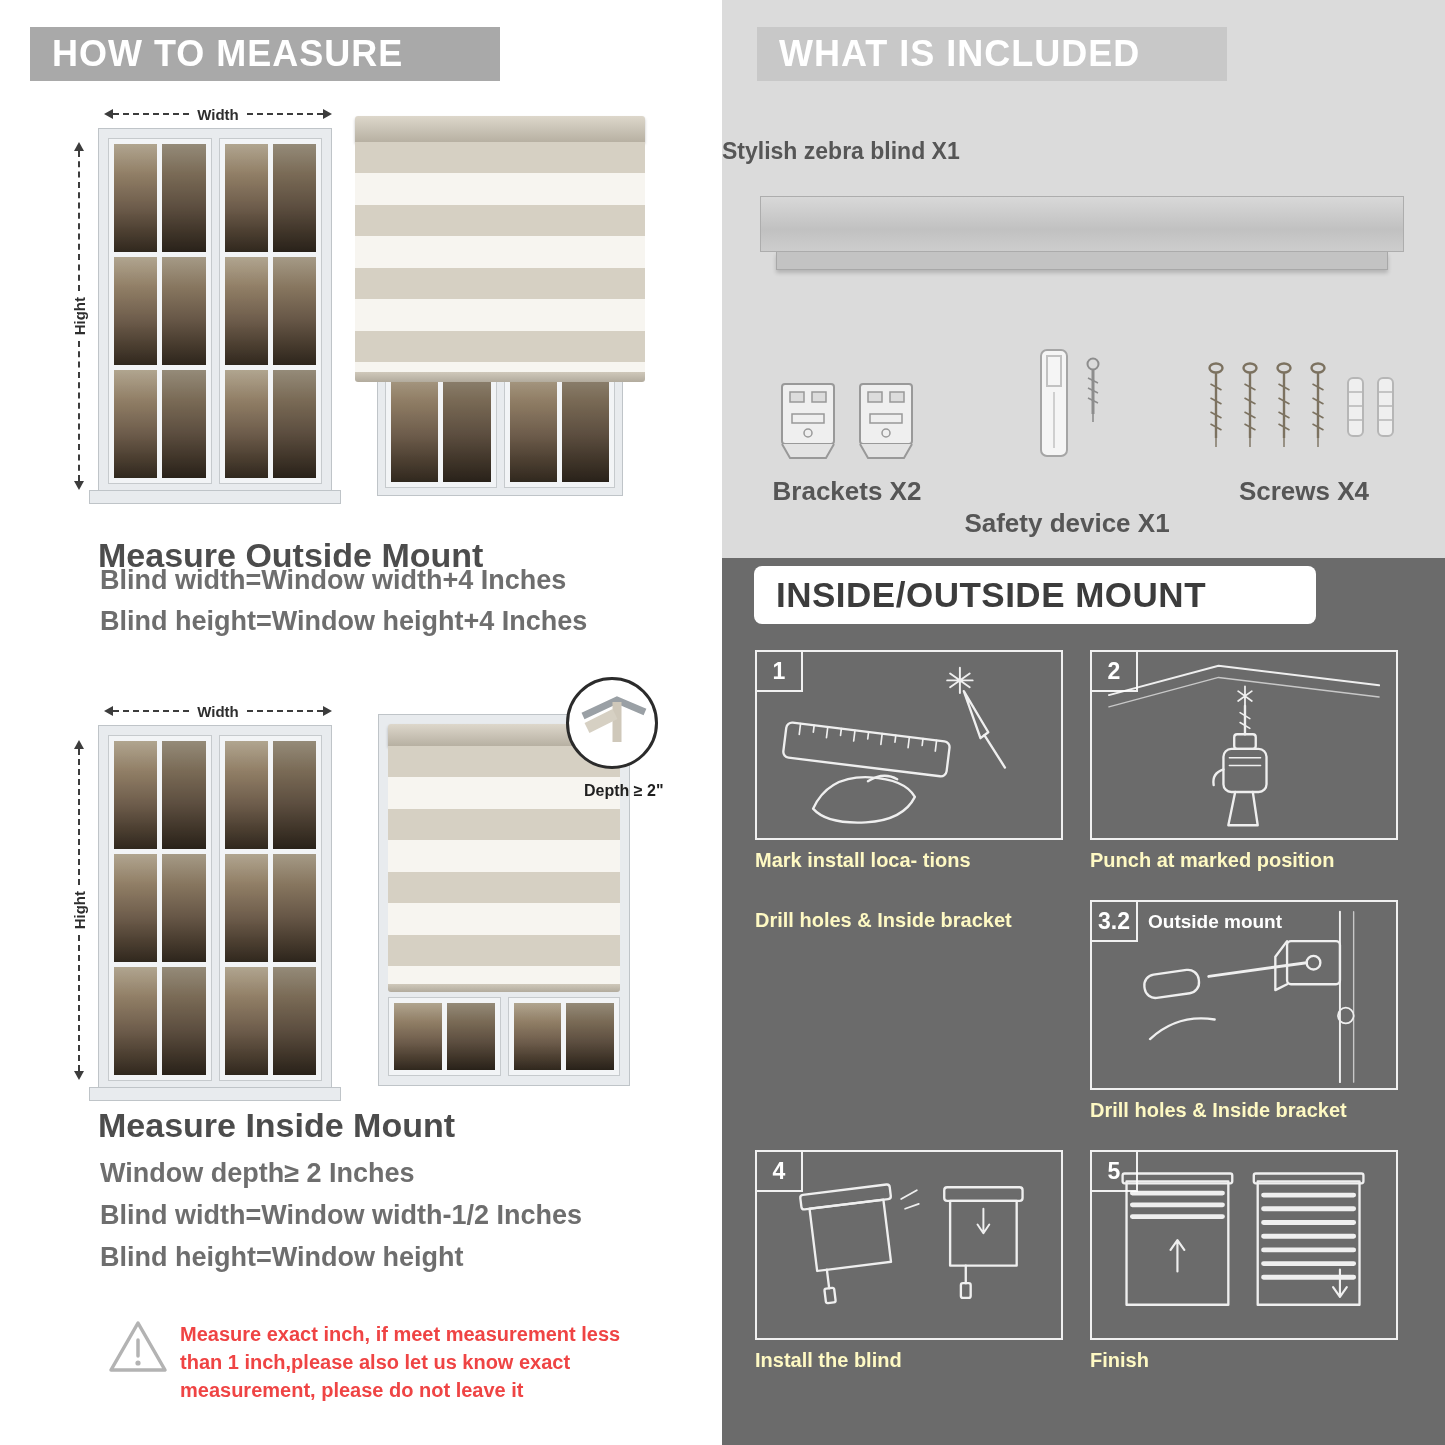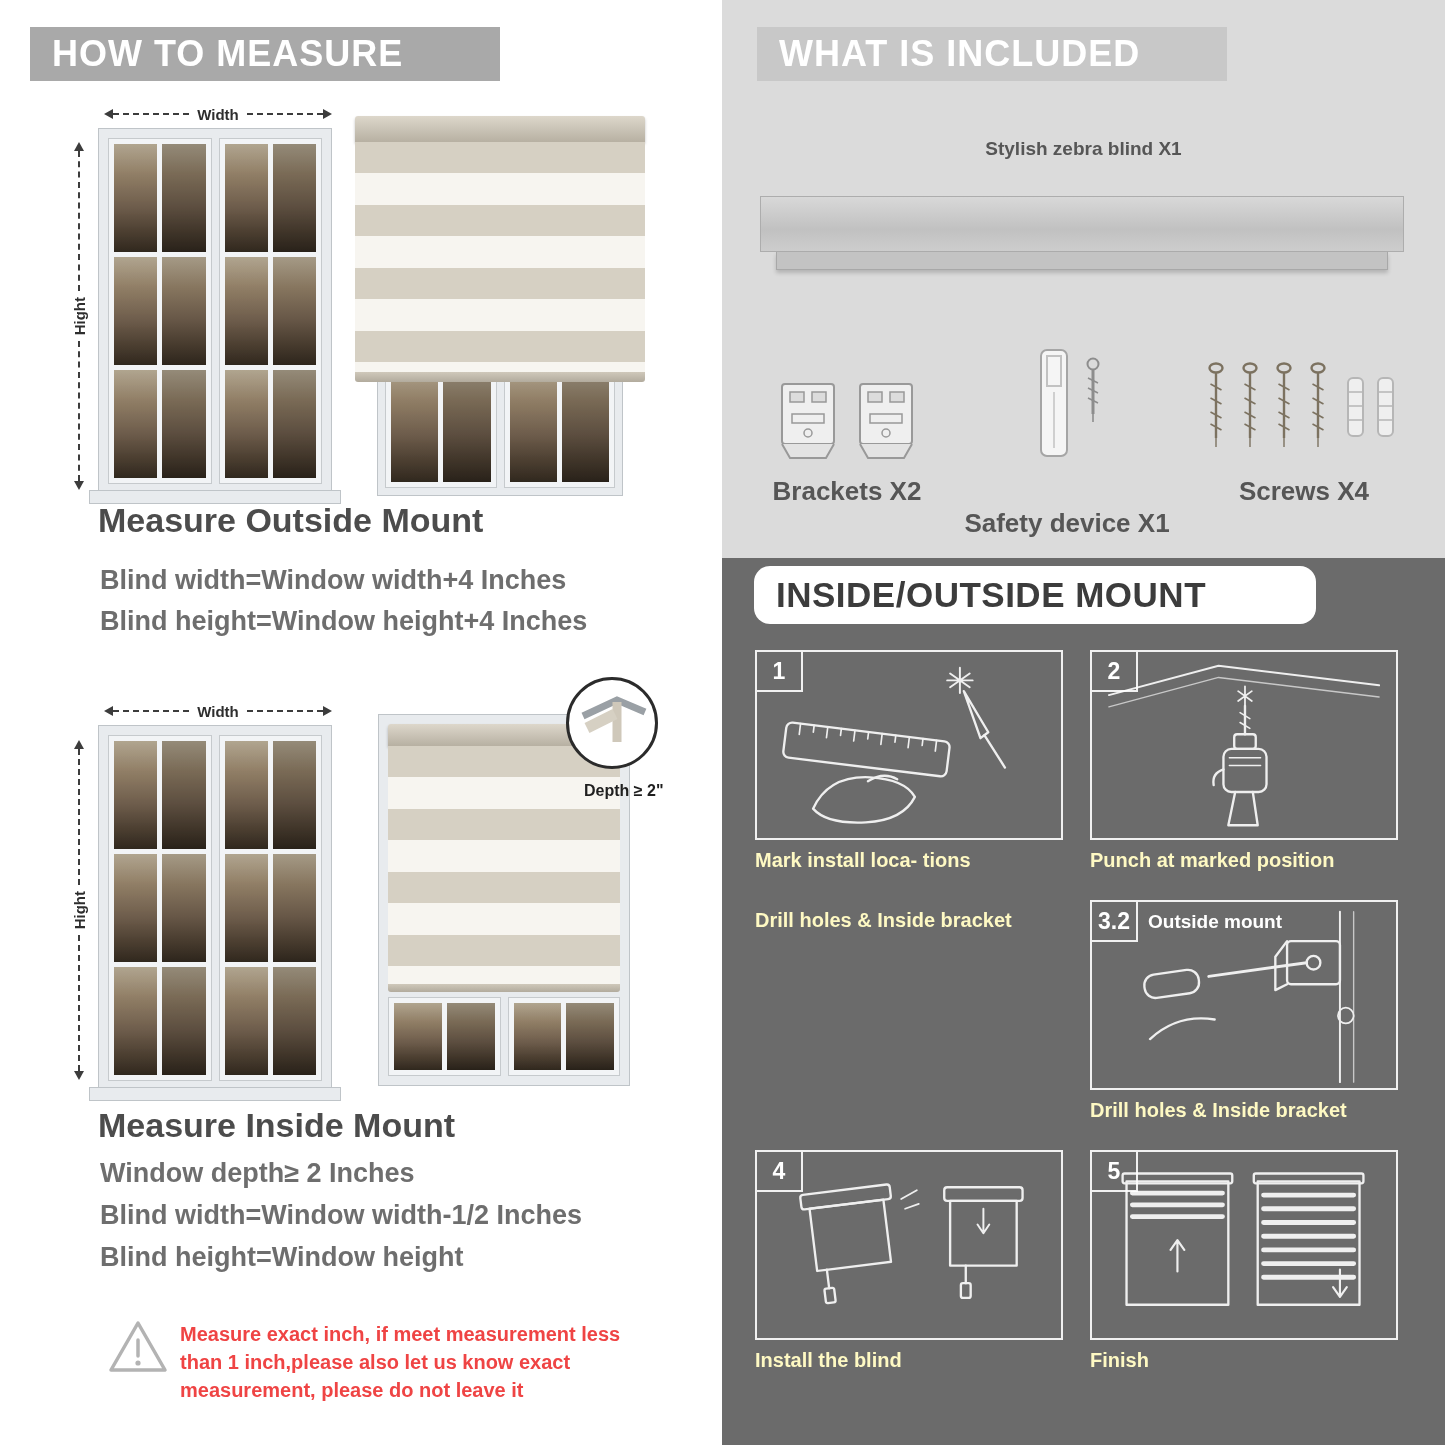--- a/index.html
+++ b/index.html
@@ -46,35 +46,35 @@
   .depth-circle{width:92px;height:92px;border:3px solid #2b2b2b;border-radius:50%;
                 background:#fff;box-sizing:border-box;overflow:hidden;z-index:5;}
   .depth-label{font-size:16px;font-weight:bold;color:#1f1f1f;white-space:nowrap;}
   .warn-text{font-size:20px;line-height:28px;color:#ef4444;font-weight:bold;}
 
   
   .rt{position:absolute;left:722px;top:0;width:723px;height:600px;background:#dbdbdb;}
   .rt-bar{left:35px;top:27px;width:470px;height:54px;background:#c8c8c8;color:#fff;
           font-size:36px;font-weight:bold;line-height:54px;padding-left:22px;
           box-sizing:border-box;letter-spacing:1px;}
-  .rt-label{left:0;top:138px;width:100%;text-align:center;font-size:19px;font-weight:bold;color:#565656;}
+  .rt-label{left:0;top:138px;width:100%;font-size:23px;font-weight:bold;color:#565656;}
   .rail-main{left:38px;top:196px;width:644px;height:56px;
              background:linear-gradient(180deg,#d8d8d8 0%,#c1c1c1 60%,#cdcdcd 100%);
              border:1px solid #adadad;box-sizing:border-box;}
   .rail-sub{left:54px;top:252px;width:612px;height:18px;background:#c3c3c3;
             border:1px solid #a8a8a8;border-top:none;box-sizing:border-box;
             box-shadow:0 3px 4px rgba(0,0,0,.18);}
   .items{left:16px;top:322px;width:692px;display:flex;}
   .item{display:flex;flex-direction:column;align-items:center;}
   .item-icons{height:142px;display:flex;align-items:flex-end;justify-content:center;gap:14px;}
   .item-label{margin-top:12px;font-size:26px;font-weight:bold;color:#565656;white-space:nowrap;}
 
   
   .rb{position:absolute;left:722px;top:558px;width:723px;height:887px;background:#6b6b6b;}
-  .rb-bar{left:32px;top:8px;width:562px;height:58px;background:#fff;border-radius:16px;
+  .rb-bar{left:32px;top:8px;width:562px;height:58px;background:#fff;border-radius:8px;
           color:#3c3c3c;font-size:35px;font-weight:bold;line-height:58px;padding-left:22px;
           box-sizing:border-box;letter-spacing:.5px;}
   .step{width:308px;}
   .step-box{position:relative;width:308px;height:190px;border:2px solid rgba(255,255,255,.9);
             box-sizing:border-box;overflow:hidden;}
   .step-art{position:absolute;left:0;top:0;width:100%;height:100%;}
   .step-num{position:absolute;top:0;left:0;width:44px;height:38px;
             border-right:2px solid rgba(255,255,255,.9);border-bottom:2px solid rgba(255,255,255,.9);
             color:#fff;font-size:23px;font-weight:bold;display:flex;align-items:center;justify-content:center;}
   .step-title{position:absolute;top:9px;left:56px;color:#fff;font-size:19px;font-weight:bold;}
@@ -136,21 +136,21 @@
       </div>
     </div>
   </div>
   <div class="abs" style="left:0;top:0;width:290px;">
     <div class="z-cassette"></div>
     <div class="z-stripes" style="height:230px;"></div>
     <div class="z-rail"></div>
   </div>
 </div>
 
-<div class="abs sec-title" style="left:98px;top:501px;">Measure Outside Mount</div>
+<div class="abs sec-title" style="left:98px;top:536px;">Measure Outside Mount</div>
 <div class="abs sec-line" style="left:100px;top:565px;">Blind width=Window width+4 Inches</div>
 <div class="abs sec-line" style="left:100px;top:606px;">Blind height=Window height+4 Inches</div>
 
 <div class="abs h-arrow" style="left:104px;top:703px;width:228px;">
   <span class="ah l"></span>
   <span class="dash"></span>
   <span class="lbl">Width</span>
   <span class="dash"></span>
   <span class="ah r"></span>
 </div>

